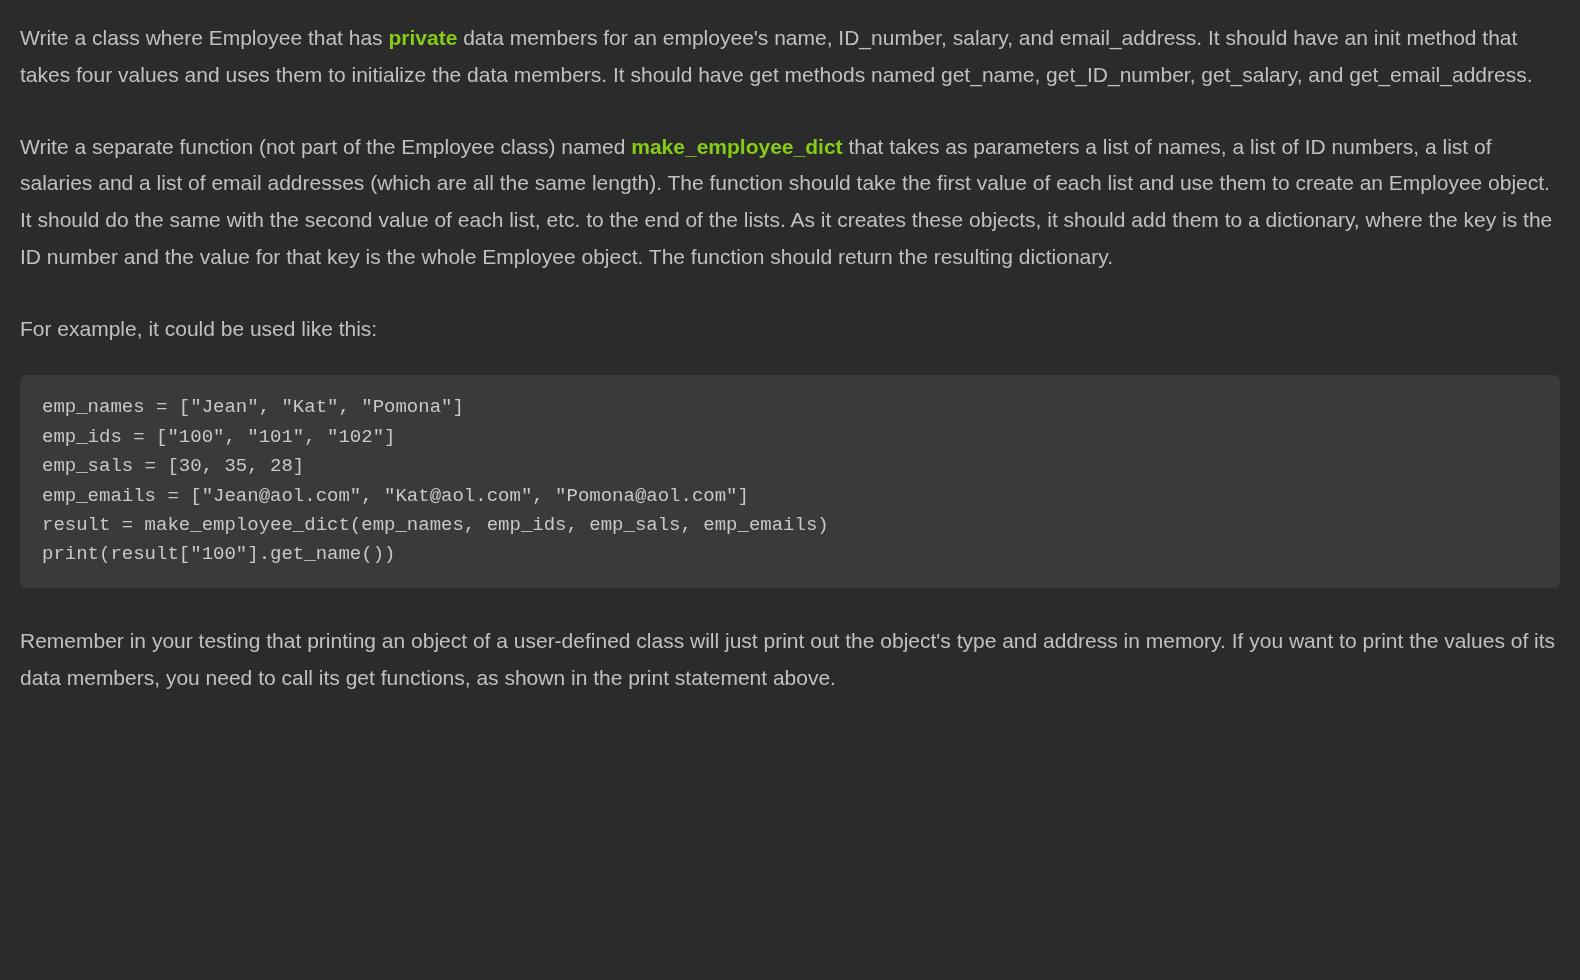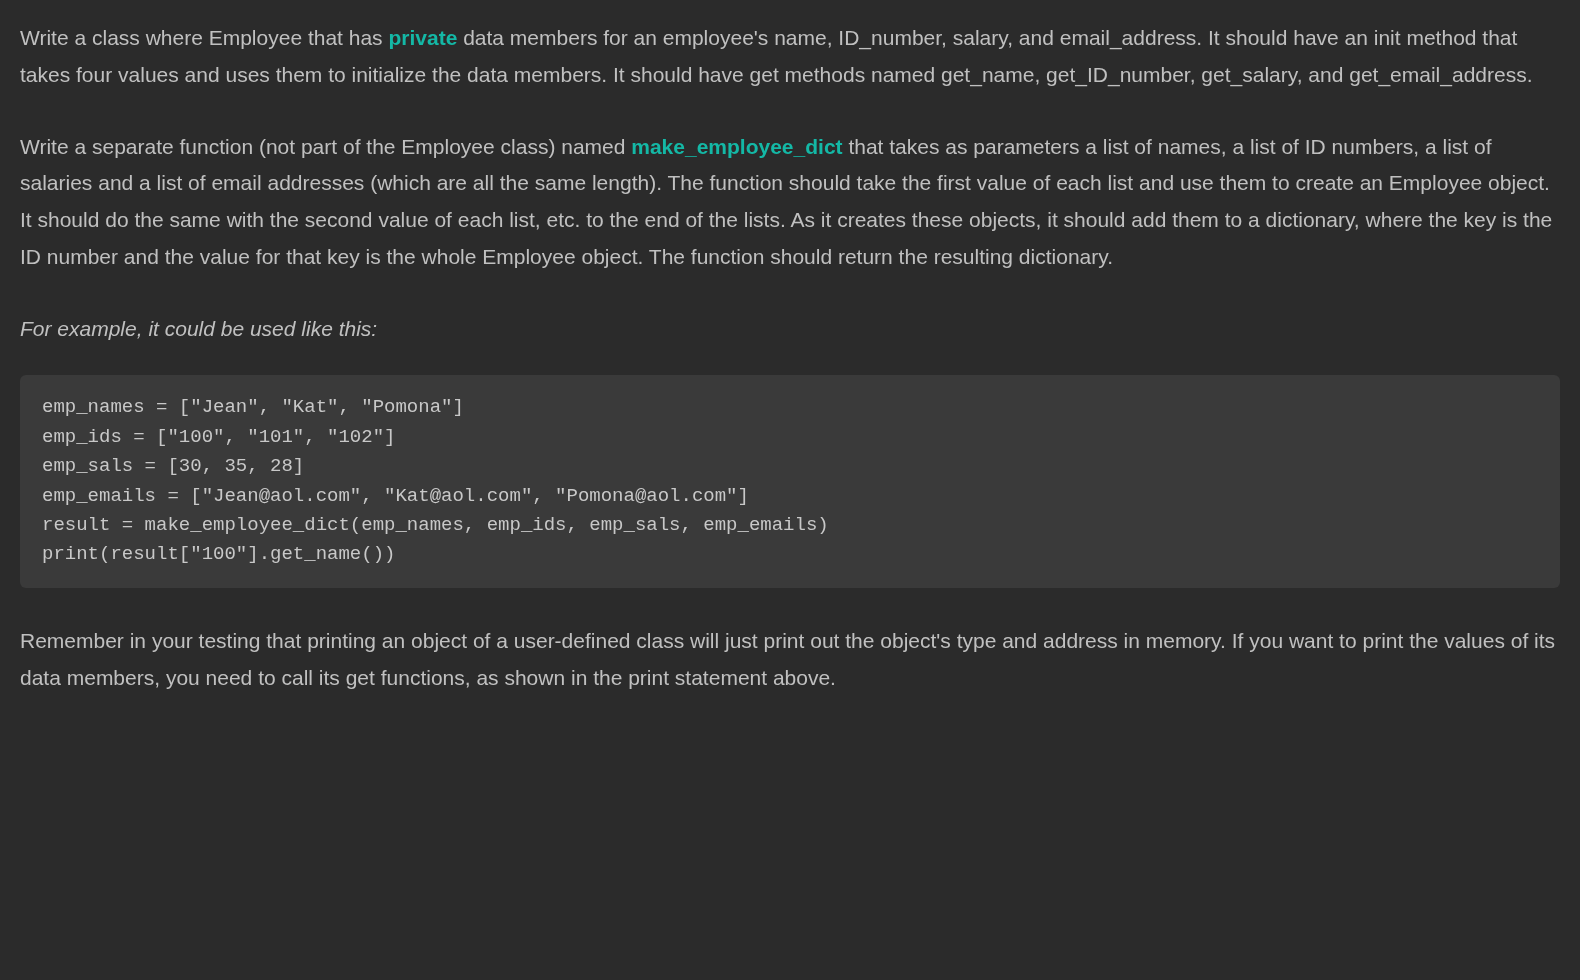--- a/index.html
+++ b/index.html
@@ -15,25 +15,24 @@
       line-height: 1.75;
       padding: 20px;
       width: 1580px;
       min-height: 980px;
     }
     .paragraph {
       margin-bottom: 35px;
     }
     .paragraph-tight {
       margin-bottom: 28px;
-      font-style: italic;
     }
     strong {
       font-weight: 700;
-      color: #14b8a6;
+      color: #84cc16;
     }
     pre.code-block {
       background-color: #3a3a3a;
       border-radius: 6px;
       padding: 18px 22px;
       margin-bottom: 35px;
       font-family: "SFMono-Regular", Consolas, "Liberation Mono", Menlo, monospace;
       font-size: 19px;
       line-height: 1.55;
       color: #c8c8c8;

